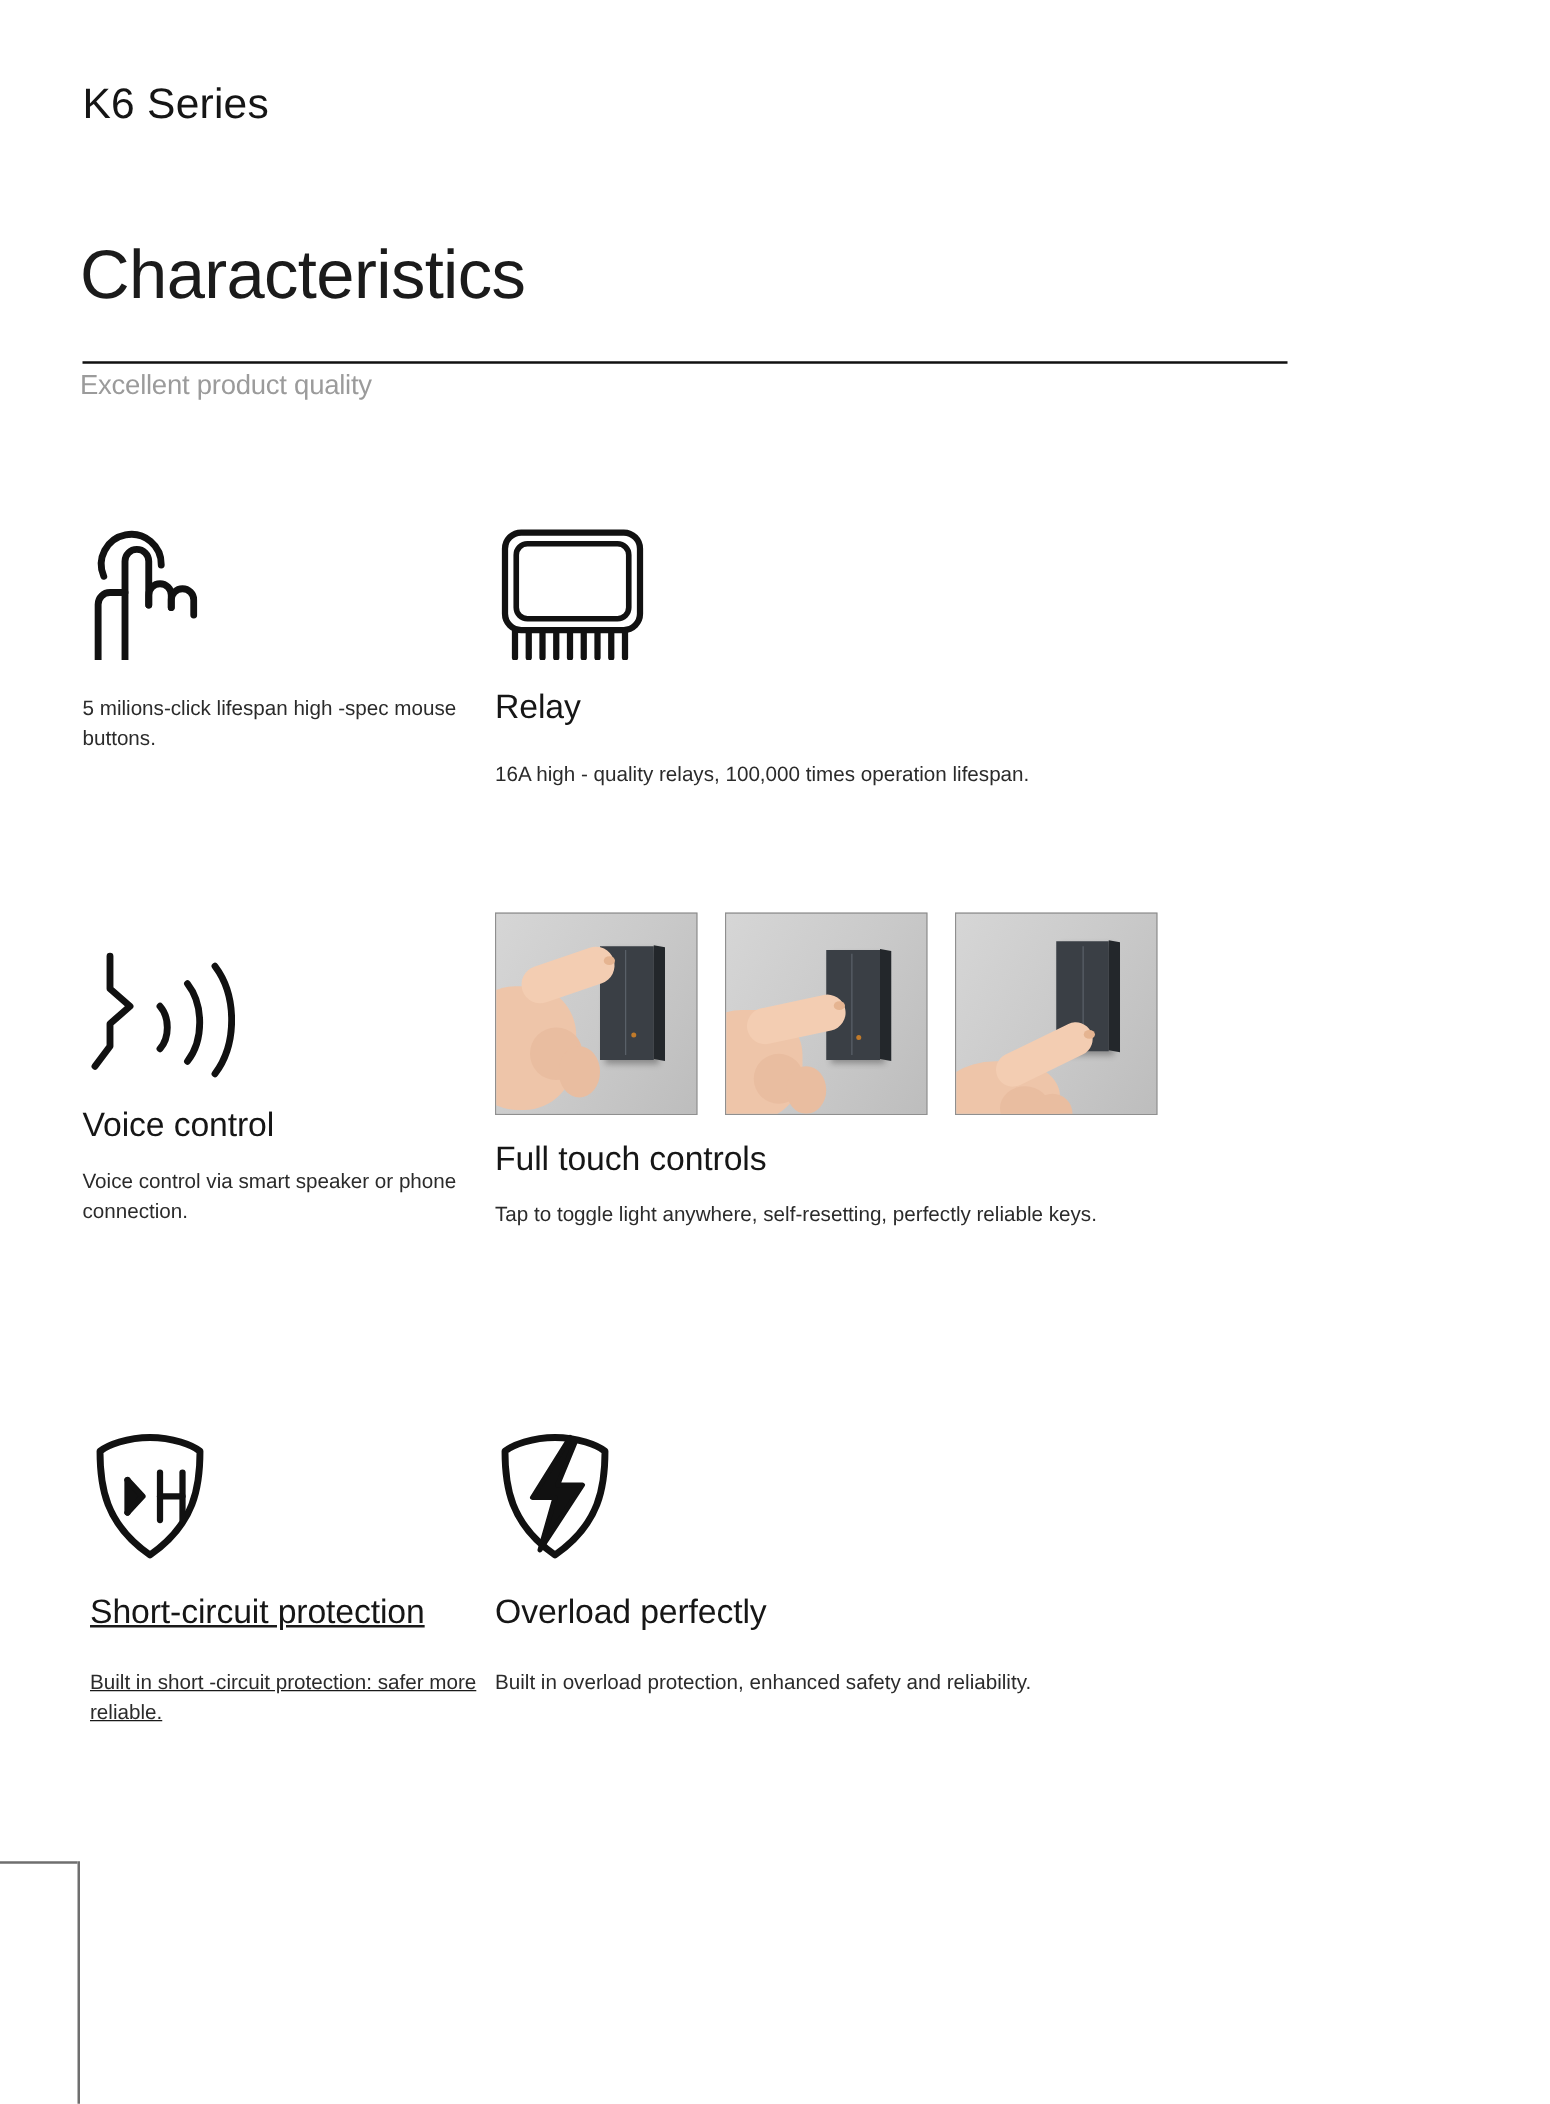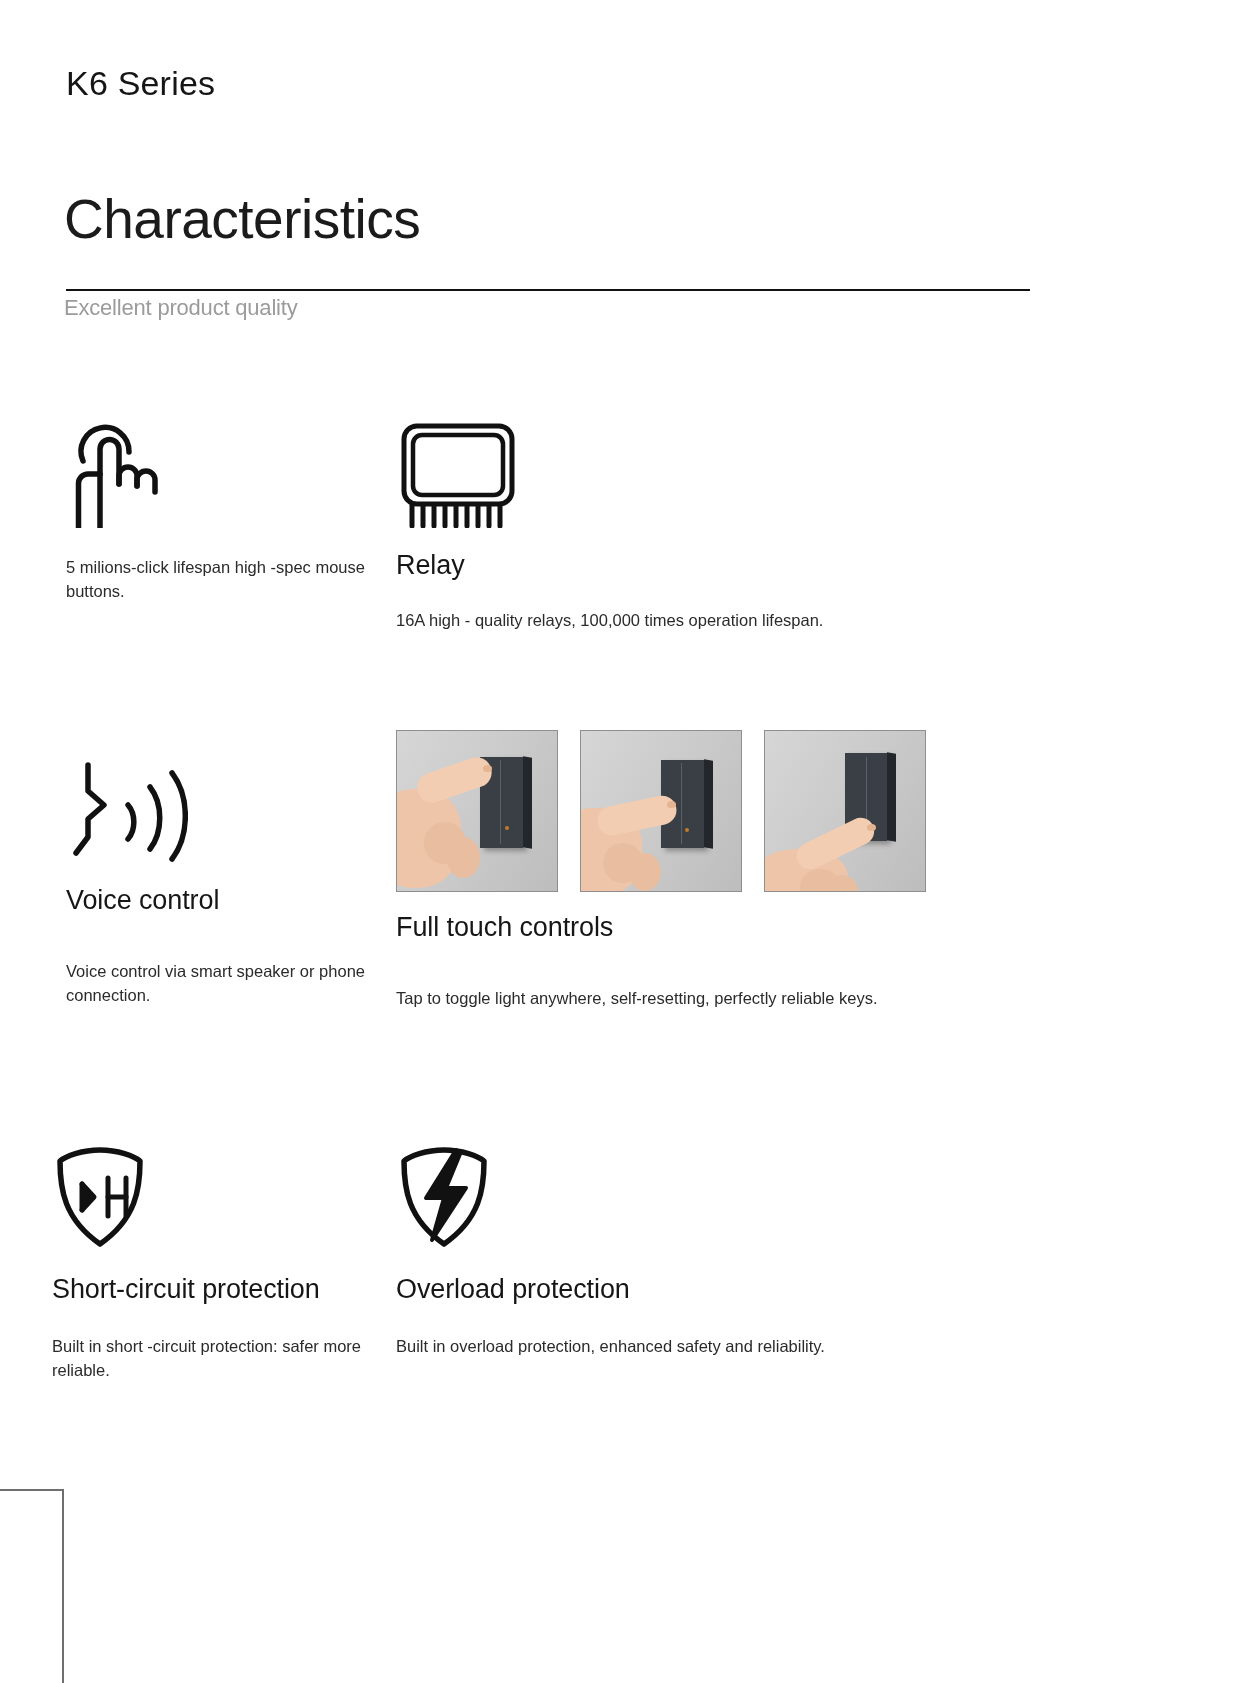--- a/index.html
+++ b/index.html
@@ -83,32 +83,32 @@
     font-weight: 400;
   }
 
   
   #feat-button   { left: 66px;  top: 408px; width: 300px; }
   #feat-relay    { left: 396px; top: 408px; width: 470px; }
   
   #feat-voice    { left: 66px;  top: 745px; width: 300px; }
   #feat-touch    { left: 396px; top: 730px; width: 540px; }
   
-  #feat-short    { left: 52px;  top: 1130px; width: 310px; }
+  #feat-short    { left: 72px;  top: 1130px; width: 310px; text-decoration: underline; }
   #feat-overload { left: 396px; top: 1130px; width: 470px; }
 
   #feat-button .f-title,
   #feat-relay .f-title   { margin-top: 22px; }
   #feat-button .f-desc,
   #feat-relay .f-desc    { margin-top: 28px; }
 
   #feat-voice .f-title,
   #feat-touch .f-title   { margin-top: 20px; }
   #feat-voice .f-desc,
-  #feat-touch .f-desc    { margin-top: 44px; }
+  #feat-touch .f-desc    { margin-top: 18px; }
 
   #feat-short .f-title,
   #feat-overload .f-title{ margin-top: 24px; }
   #feat-short .f-desc,
   #feat-overload .f-desc { margin-top: 30px; }
 
   
   .photo-strip {
     display: flex;
     gap: 22px;
@@ -345,20 +345,20 @@
     <div class="f-desc">Built in short -circuit protection: safer more reliable.</div>
   </div>
 
   <div class="feature" id="feat-overload">
     <div class="icon-box">
       <svg width="96" height="106" viewBox="0 0 96 106" fill="none" stroke="#111111" stroke-width="5.5" stroke-linecap="round" stroke-linejoin="round">
         <path d="M48 6 C30 6 14 12 8 17 C8 45 12 75 48 100 C84 75 88 45 88 17 C82 12 66 6 48 6 Z"></path>
         <path d="M60 6 L30 54 L48 54 L36 96 L70 44 L50 44 L64 10 Z" fill="#111111" stroke="#111111" stroke-width="4"></path>
       </svg>
     </div>
-    <div class="f-title">Overload protection</div>
+    <div class="f-title">Overload perfectly</div>
     <div class="f-desc">Built in overload protection, enhanced safety and reliability.</div>
   </div>
 
   <div class="corner-h"></div>
   <div class="corner-v"></div>
 
 </div>
 
 </body></html>

